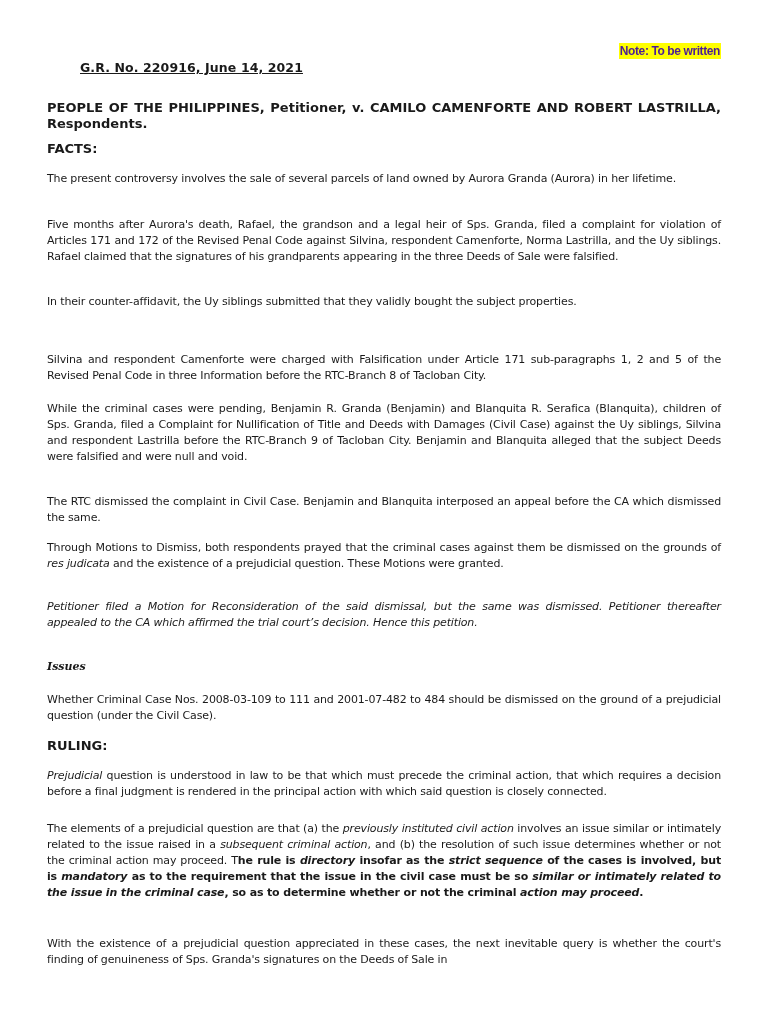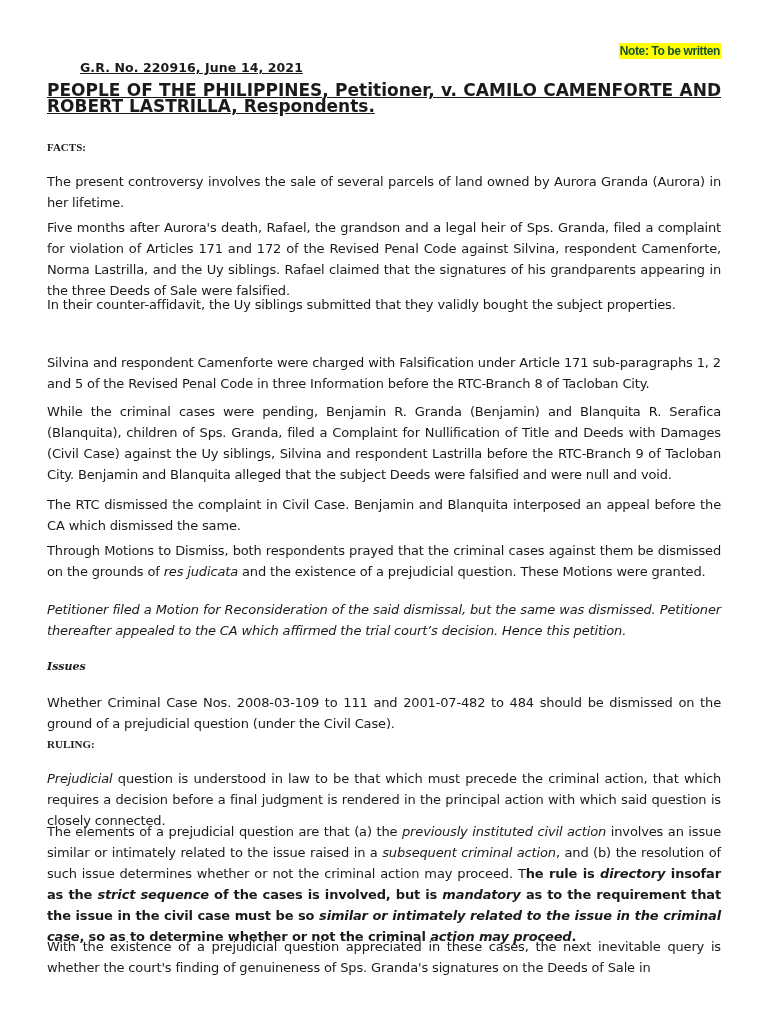--- a/index.html
+++ b/index.html
@@ -25,62 +25,60 @@
       position: absolute;
       right: 0;
       top: 43px;
       background: #ffff00;
       font-family: "Liberation Sans", sans-serif;
       font-weight: bold;
       font-size: 12px;
       letter-spacing: -0.4px;
       line-height: 16px;
       padding: 0 1px;
-      color: #14532d;
+      color: #4c1d95;
     }
     .case-no {
       position: absolute;
       top: 60px;
       left: 0;
       font-weight: bold;
       font-size: 12.5px;
       text-decoration: underline;
       letter-spacing: 0.1px;
       margin-left: 33px;
     }
     .parties {
       position: absolute;
-      top: 82px;
+      top: 100px;
       left: 0;
       width: 674px;
       font-weight: bold;
-      font-size: 17px;
+      font-size: 13px;
       line-height: 16px;
       text-align: justify;
       text-align-last: left;
-      text-decoration: underline;
     }
     .heading {
       position: absolute;
       left: 0;
       font-weight: bold;
-      font-size: 11px;
-      font-family: Liberation Serif, serif;
+      font-size: 13px;
     }
     .heading.italic {
       font-style: italic;
       font-family: "DejaVu Serif", serif;
       font-size: 11px;
     }
     .para {
       position: absolute;
       left: 0;
       width: 674px;
-      font-size: 13px;
-      line-height: 21px;
+      font-size: 11px;
+      line-height: 16px;
       text-align: justify;
       letter-spacing: -0.15px;
       word-spacing: 0px;
     }
     .para em { }
     .bold-block {
       font-weight: bold;
     }
   </style>
 </head>

